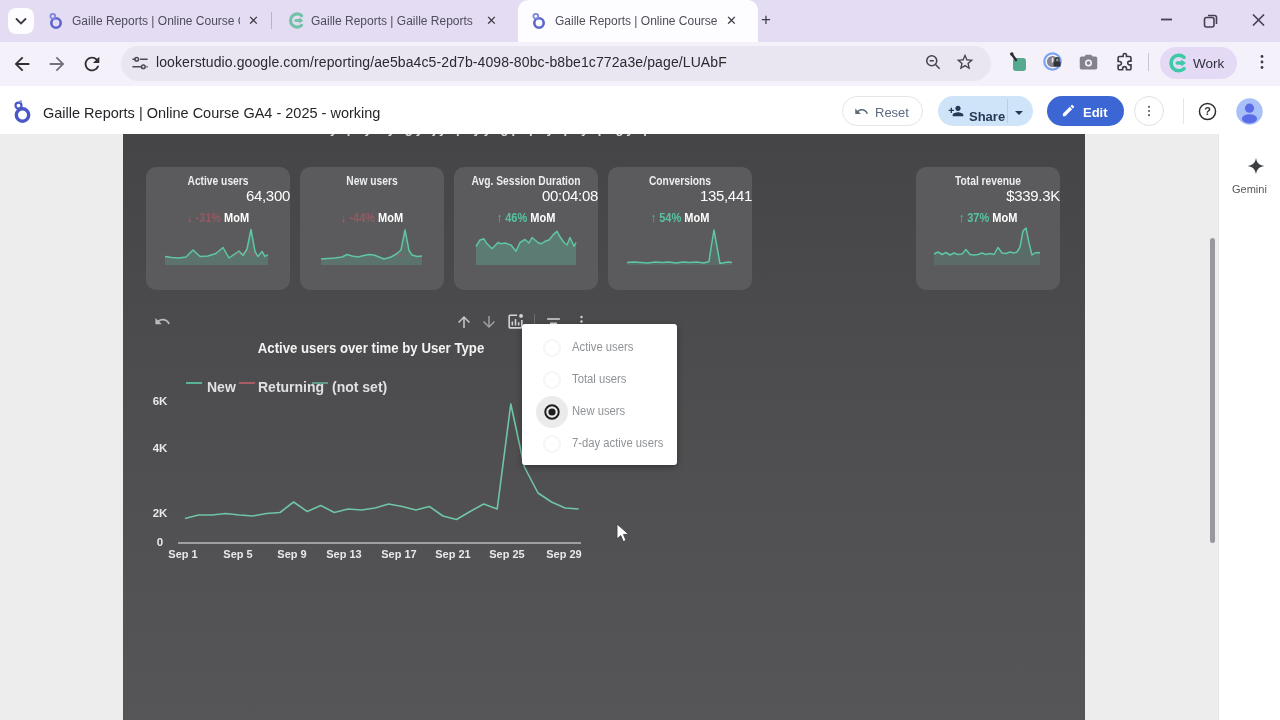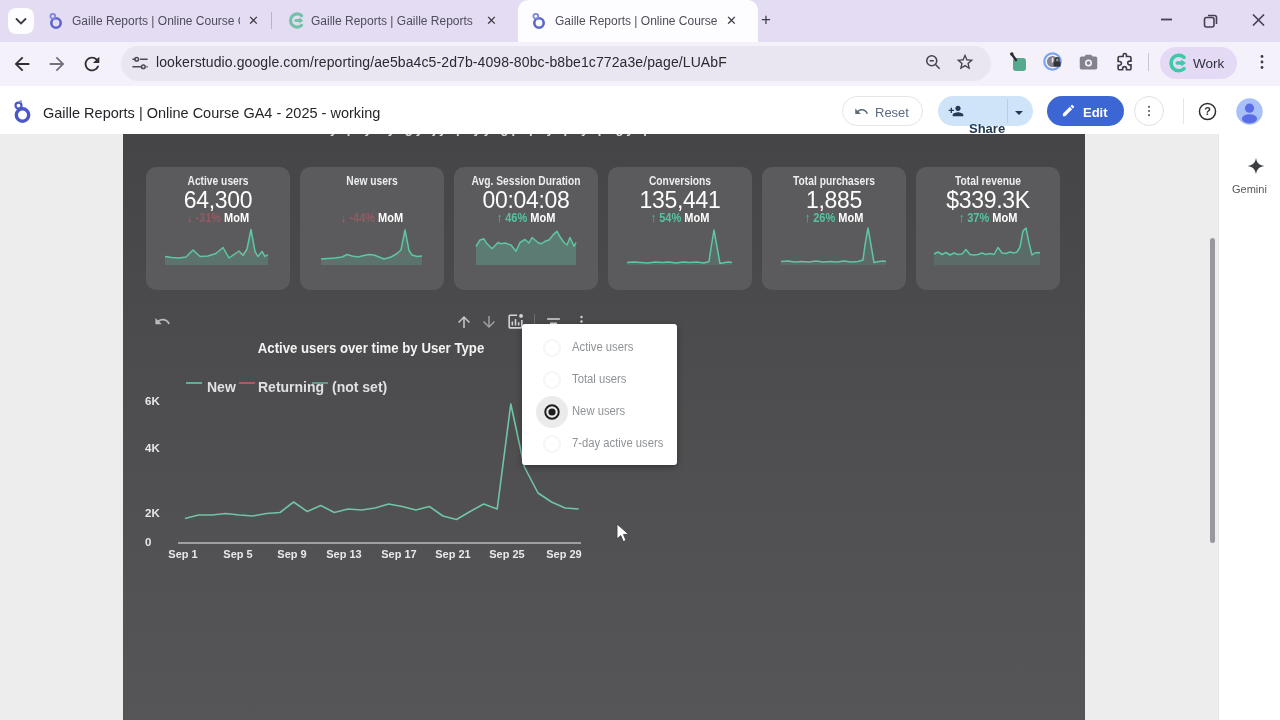--- a/index.html
+++ b/index.html
@@ -18,28 +18,28 @@
 #lheader{position:absolute;left:0;top:86px;width:1280px;height:48px;background:#fff}
 #ltitle{position:absolute;left:43px;top:104.5px;font-size:14.5px;color:#252629}
 
 #content{position:absolute;left:0;top:134px;width:1280px;height:586px;background:#ededee}
 #canvas{position:absolute;left:123px;top:0px;width:962px;height:631px;background:linear-gradient(180deg,#454547 0%,#4e4e50 45%,#575759 100%);overflow:hidden}
 #sidebar{position:absolute;left:1218px;top:0;width:62px;height:586px;background:#fff;border-left:1px solid #e8e8e8}
 #scrollbar{position:absolute;left:1210px;top:104px;width:5px;height:305px;background:#97999c;border-radius:3px}
 
 .card{position:absolute;top:33px;width:144px;height:123px;background:#5b5b5d;border-radius:10px}
 .ctitle{position:absolute;top:7px;width:100%;text-align:center;font-size:12.5px;font-weight:bold;color:#ecedee;transform:scaleX(.82)}
-.cnum{position:absolute;top:20px;width:100%;text-align:center;font-size:23px;color:#fdfdfd;letter-spacing:-.3px}
+.cnum{position:absolute;top:20px;width:100%;text-align:right;font-size:15px;color:#fdfdfd;letter-spacing:-.3px}
 .cdelta{position:absolute;top:44px;width:100%;text-align:center;font-size:12.5px;font-weight:bold;color:#fff;transform:scaleX(.88)}
 .neg{color:#935a64}.negarrow{color:#c05066}.pos{color:#57c3a0}
 .spark{position:absolute;left:14px;top:56px}
 
 .charttitle{position:absolute;top:205px;width:480px;text-align:center;font-size:15px;font-weight:bold;color:#f2f3f3;transform:scaleX(.88)}
 .legend{position:absolute;top:244.5px;font-size:14px;font-weight:bold;color:#dfe0e1}
-.ylab{position:absolute;width:30px;text-align:left;font-size:11.5px;font-weight:bold;color:#e7e8e9}
+.ylab{position:absolute;width:30px;text-align:center;font-size:11.5px;font-weight:bold;color:#e7e8e9}
 .xlab{position:absolute;top:414px;width:44px;text-align:center;font-size:11px;font-weight:bold;color:#e7e8e9}
 
 #menu{position:absolute;left:399px;top:190px;width:155px;height:141px;background:#fff;border-radius:3px;box-shadow:0 2px 6px rgba(0,0,0,.35)}
 .mitem{position:absolute;left:50px;font-size:12.5px;color:#8f9295;white-space:nowrap;transform:scaleX(.9);transform-origin:left center}
 
 #gem{position:absolute;left:1232px;top:22px;width:34px;text-align:right}
 #gemlab{font-size:11px;color:#55575a;margin-top:3px}
 .ico{display:block}
 </style>
 </head>
@@ -163,21 +163,21 @@
   <svg class="abs" style="left:854px;top:104px" width="15" height="15" viewBox="0 0 24 24">
       <path d="M12.5 8c-2.65 0-5.05.99-6.9 2.6L2 7v9h9l-3.62-3.62c1.39-1.16 3.16-1.88 5.12-1.88 3.54 0 6.55 2.31 7.6 5.5l2.37-.78C21.08 11.03 17.15 8 12.5 8z" fill="#5e6a78"></path>
     </svg>
   <div class="abs" style="left:875px;top:104.5px;font-size:13px;color:#5b6a80">Reset</div>
 
   <div class="abs" style="left:938px;top:96px;width:95px;height:30px;border-radius:15px;background:#cfe3f9"></div>
   <div class="abs" style="left:1007px;top:99px;width:1px;height:24px;background:#b8cfec"></div>
   <svg class="abs" style="left:948px;top:103px" width="16" height="16" viewBox="0 0 24 24">
       <path d="M15 12c2.21 0 4-1.79 4-4s-1.79-4-4-4-4 1.79-4 4 1.79 4 4 4zm-9-2V7H4v3H1v2h3v3h2v-3h3v-2H6zm9 4c-2.67 0-8 1.34-8 4v2h16v-2c0-2.66-5.33-4-8-4z" fill="#243b55"></path>
     </svg>
-  <div class="abs" style="left:969px;top:121px;font-size:13px;font-weight:bold;color:#243b55">Share</div>
+  <div class="abs" style="left:969px;top:109px;font-size:13px;font-weight:bold;color:#243b55">Share</div>
   <svg class="abs" style="left:1013px;top:108px" width="12" height="10" viewBox="0 0 12 10">
       <path d="M2 3l4 4 4-4z" fill="#243b55"></path>
     </svg>
 
   <div class="abs" style="left:1047px;top:96px;width:77px;height:30px;border-radius:15px;background:#3b66d4"></div>
   <svg class="abs" style="left:1061px;top:103px" width="15" height="15" viewBox="0 0 24 24">
       <path d="M3 17.25V21h3.75L17.81 9.94l-3.75-3.75L3 17.25zM20.71 7.04c.39-.39.39-1.02 0-1.41l-2.34-2.34a.996.996 0 0 0-1.41 0l-1.83 1.83 3.75 3.75 1.83-1.83z" fill="#fff"></path>
     </svg>
   <div class="abs" style="left:1083px;top:104.5px;font-size:13px;font-weight:bold;color:#fff">Edit</div>
 
@@ -235,29 +235,20 @@
             <path d="M8 23.5 L12 17 L16 15.8 L18 19.5 L24 25.8 L30 19.5 L33 20.8 L37 20 L43 22 L48 28.3 L52 19.5 L57 16.5 L61 20 L64 14.5 L70 19.5 L73 20.8 L77 18.3 L81 17 L86 10.8 L89 8.3 L92 13.8 L96 19.5 L99 22 L102 14.5 L106 23.3 L108 19.5" fill="none" stroke="#5fc6a2" stroke-width="1.5" stroke-linejoin="round"></path>
           </svg>
       </div>
       <div class="card" style="left:485px">
         <div class="ctitle">Conversions</div>
         <div class="cnum">135,441</div>
         <div class="cdelta"><span class="pos">↑ 54%</span> MoM</div>
         <svg class="spark" width="112" height="44" viewBox="0 0 112 44">
             <path d="M5 39.5 L12 39 L19 39.5 L26 40 L33 39 L40 39.5 L47 39 L54 40 L61 39 L68 39.5 L75 39 L82 40 L87 38.5 L89 25 L92 7 L95 24 L98 40.5 L103 39.5 L107 39 L110 39.5 L110 42 L5 42 Z" fill="rgba(95,198,162,0.16)" stroke="none"></path>
             <path d="M5 39.5 L12 39 L19 39.5 L26 40 L33 39 L40 39.5 L47 39 L54 40 L61 39 L68 39.5 L75 39 L82 40 L87 38.5 L89 25 L92 7 L95 24 L98 40.5 L103 39.5 L107 39 L110 39.5" fill="none" stroke="#5fc6a2" stroke-width="1.5" stroke-linejoin="round"></path>
-          </svg>
-      </div>
-      <div class="card" style="left:639px">
-        <div class="ctitle">Total purchasers</div>
-        <div class="cnum">1,885</div>
-        <div class="cdelta"><span class="pos">↑ 26%</span> MoM</div>
-        <svg class="spark" width="112" height="44" viewBox="0 0 112 44">
-            <path d="M5 38.5 L12 38 L19 39 L26 38.5 L33 39 L40 38 L47 39 L54 38.5 L61 39 L68 38 L75 39 L82 38.5 L87 37 L89 22 L92 5 L95 22 L98 39.5 L103 38.5 L107 38 L110 38.5 L110 42 L5 42 Z" fill="rgba(95,198,162,0.16)" stroke="none"></path>
-            <path d="M5 38.5 L12 38 L19 39 L26 38.5 L33 39 L40 38 L47 39 L54 38.5 L61 39 L68 38 L75 39 L82 38.5 L87 37 L89 22 L92 5 L95 22 L98 39.5 L103 38.5 L107 38 L110 38.5" fill="none" stroke="#5fc6a2" stroke-width="1.5" stroke-linejoin="round"></path>
           </svg>
       </div>
       <div class="card" style="left:793px">
         <div class="ctitle">Total revenue</div>
         <div class="cnum">$339.3K</div>
         <div class="cdelta"><span class="pos">↑ 37%</span> MoM</div>
         <svg class="spark" width="112" height="44" viewBox="0 0 112 44">
             <path d="M4 31 L8 29 L12 31.5 L16 29.5 L20 32 L24 30 L28 31.5 L32 31 L36 26.5 L40 31.5 L44 32 L48 31.5 L52 30 L56 31.5 L60 30.5 L64 31.5 L68 24.5 L72 30 L76 30.5 L80 29 L84 30 L87 29 L90 24 L93 8 L96 5 L99 20 L102 32 L105 30 L108 29.5 L110 30 L110 42 L4 42 Z" fill="rgba(95,198,162,0.16)" stroke="none"></path>
             <path d="M4 31 L8 29 L12 31.5 L16 29.5 L20 32 L24 30 L28 31.5 L32 31 L36 26.5 L40 31.5 L44 32 L48 31.5 L52 30 L56 31.5 L60 30.5 L64 31.5 L68 24.5 L72 30 L76 30.5 L80 29 L84 30 L87 29 L90 24 L93 8 L96 5 L99 20 L102 32 L105 30 L108 29.5 L110 30" fill="none" stroke="#5fc6a2" stroke-width="1.5" stroke-linejoin="round"></path>
           </svg>

